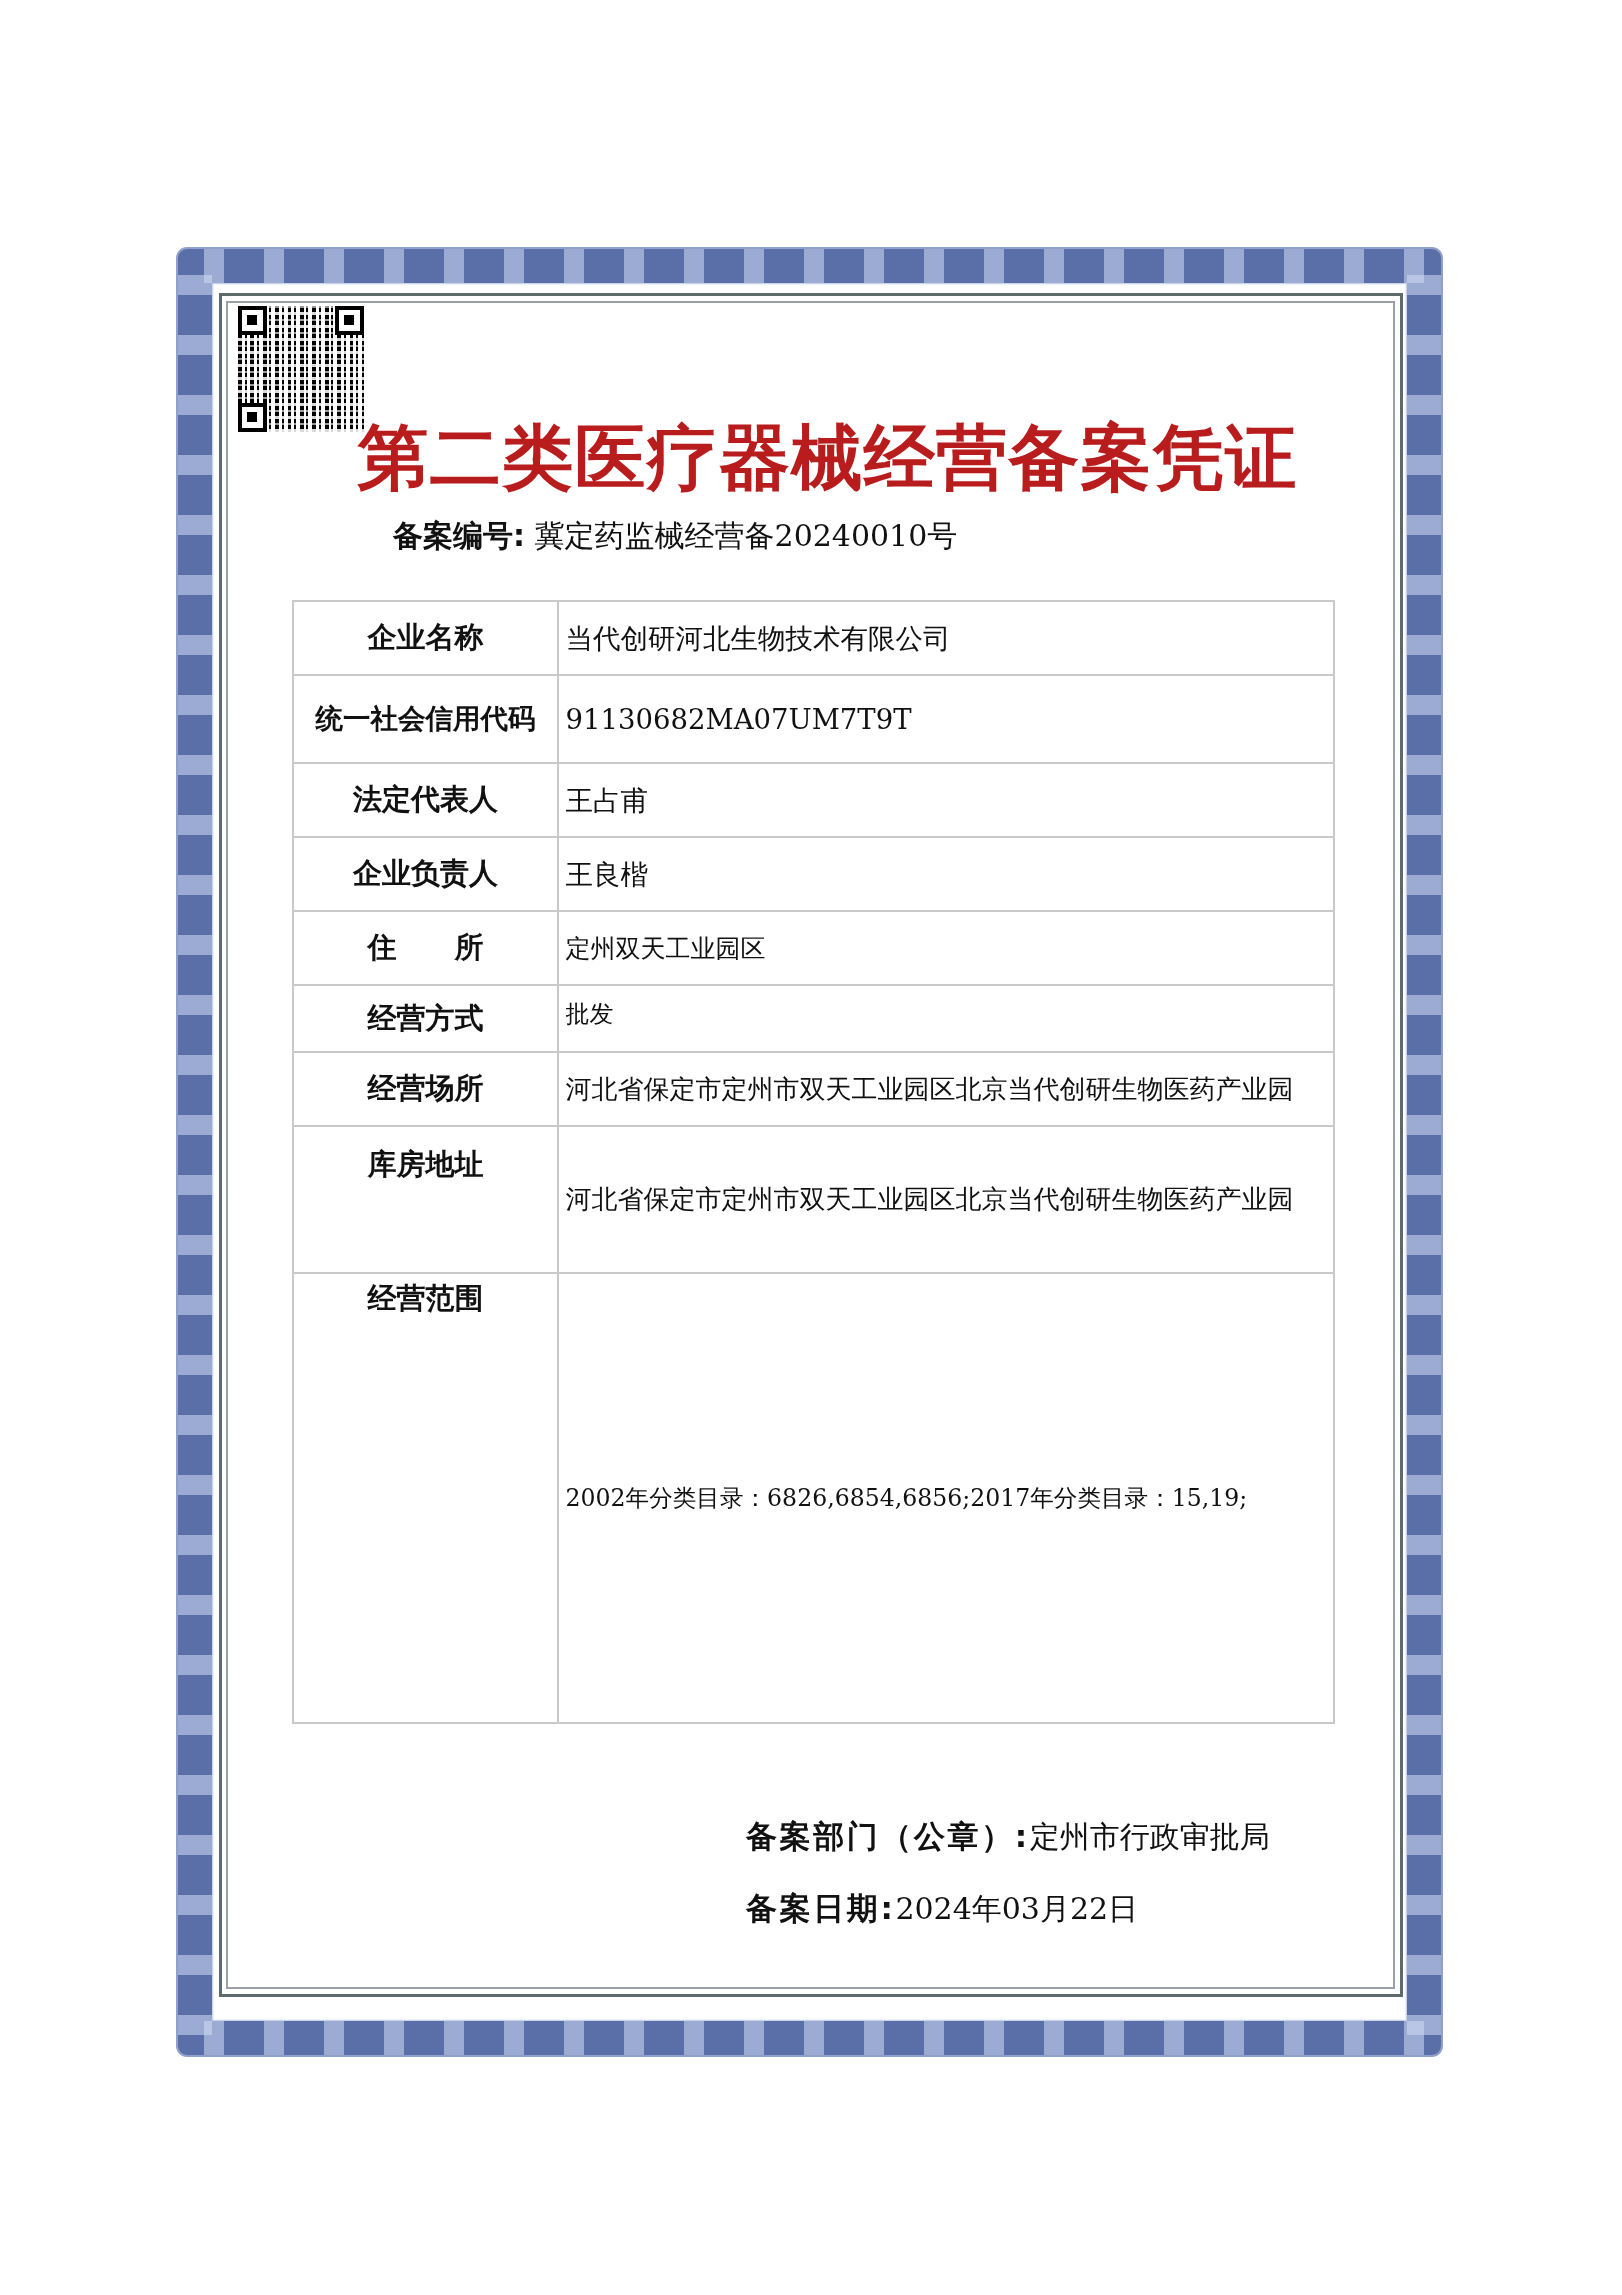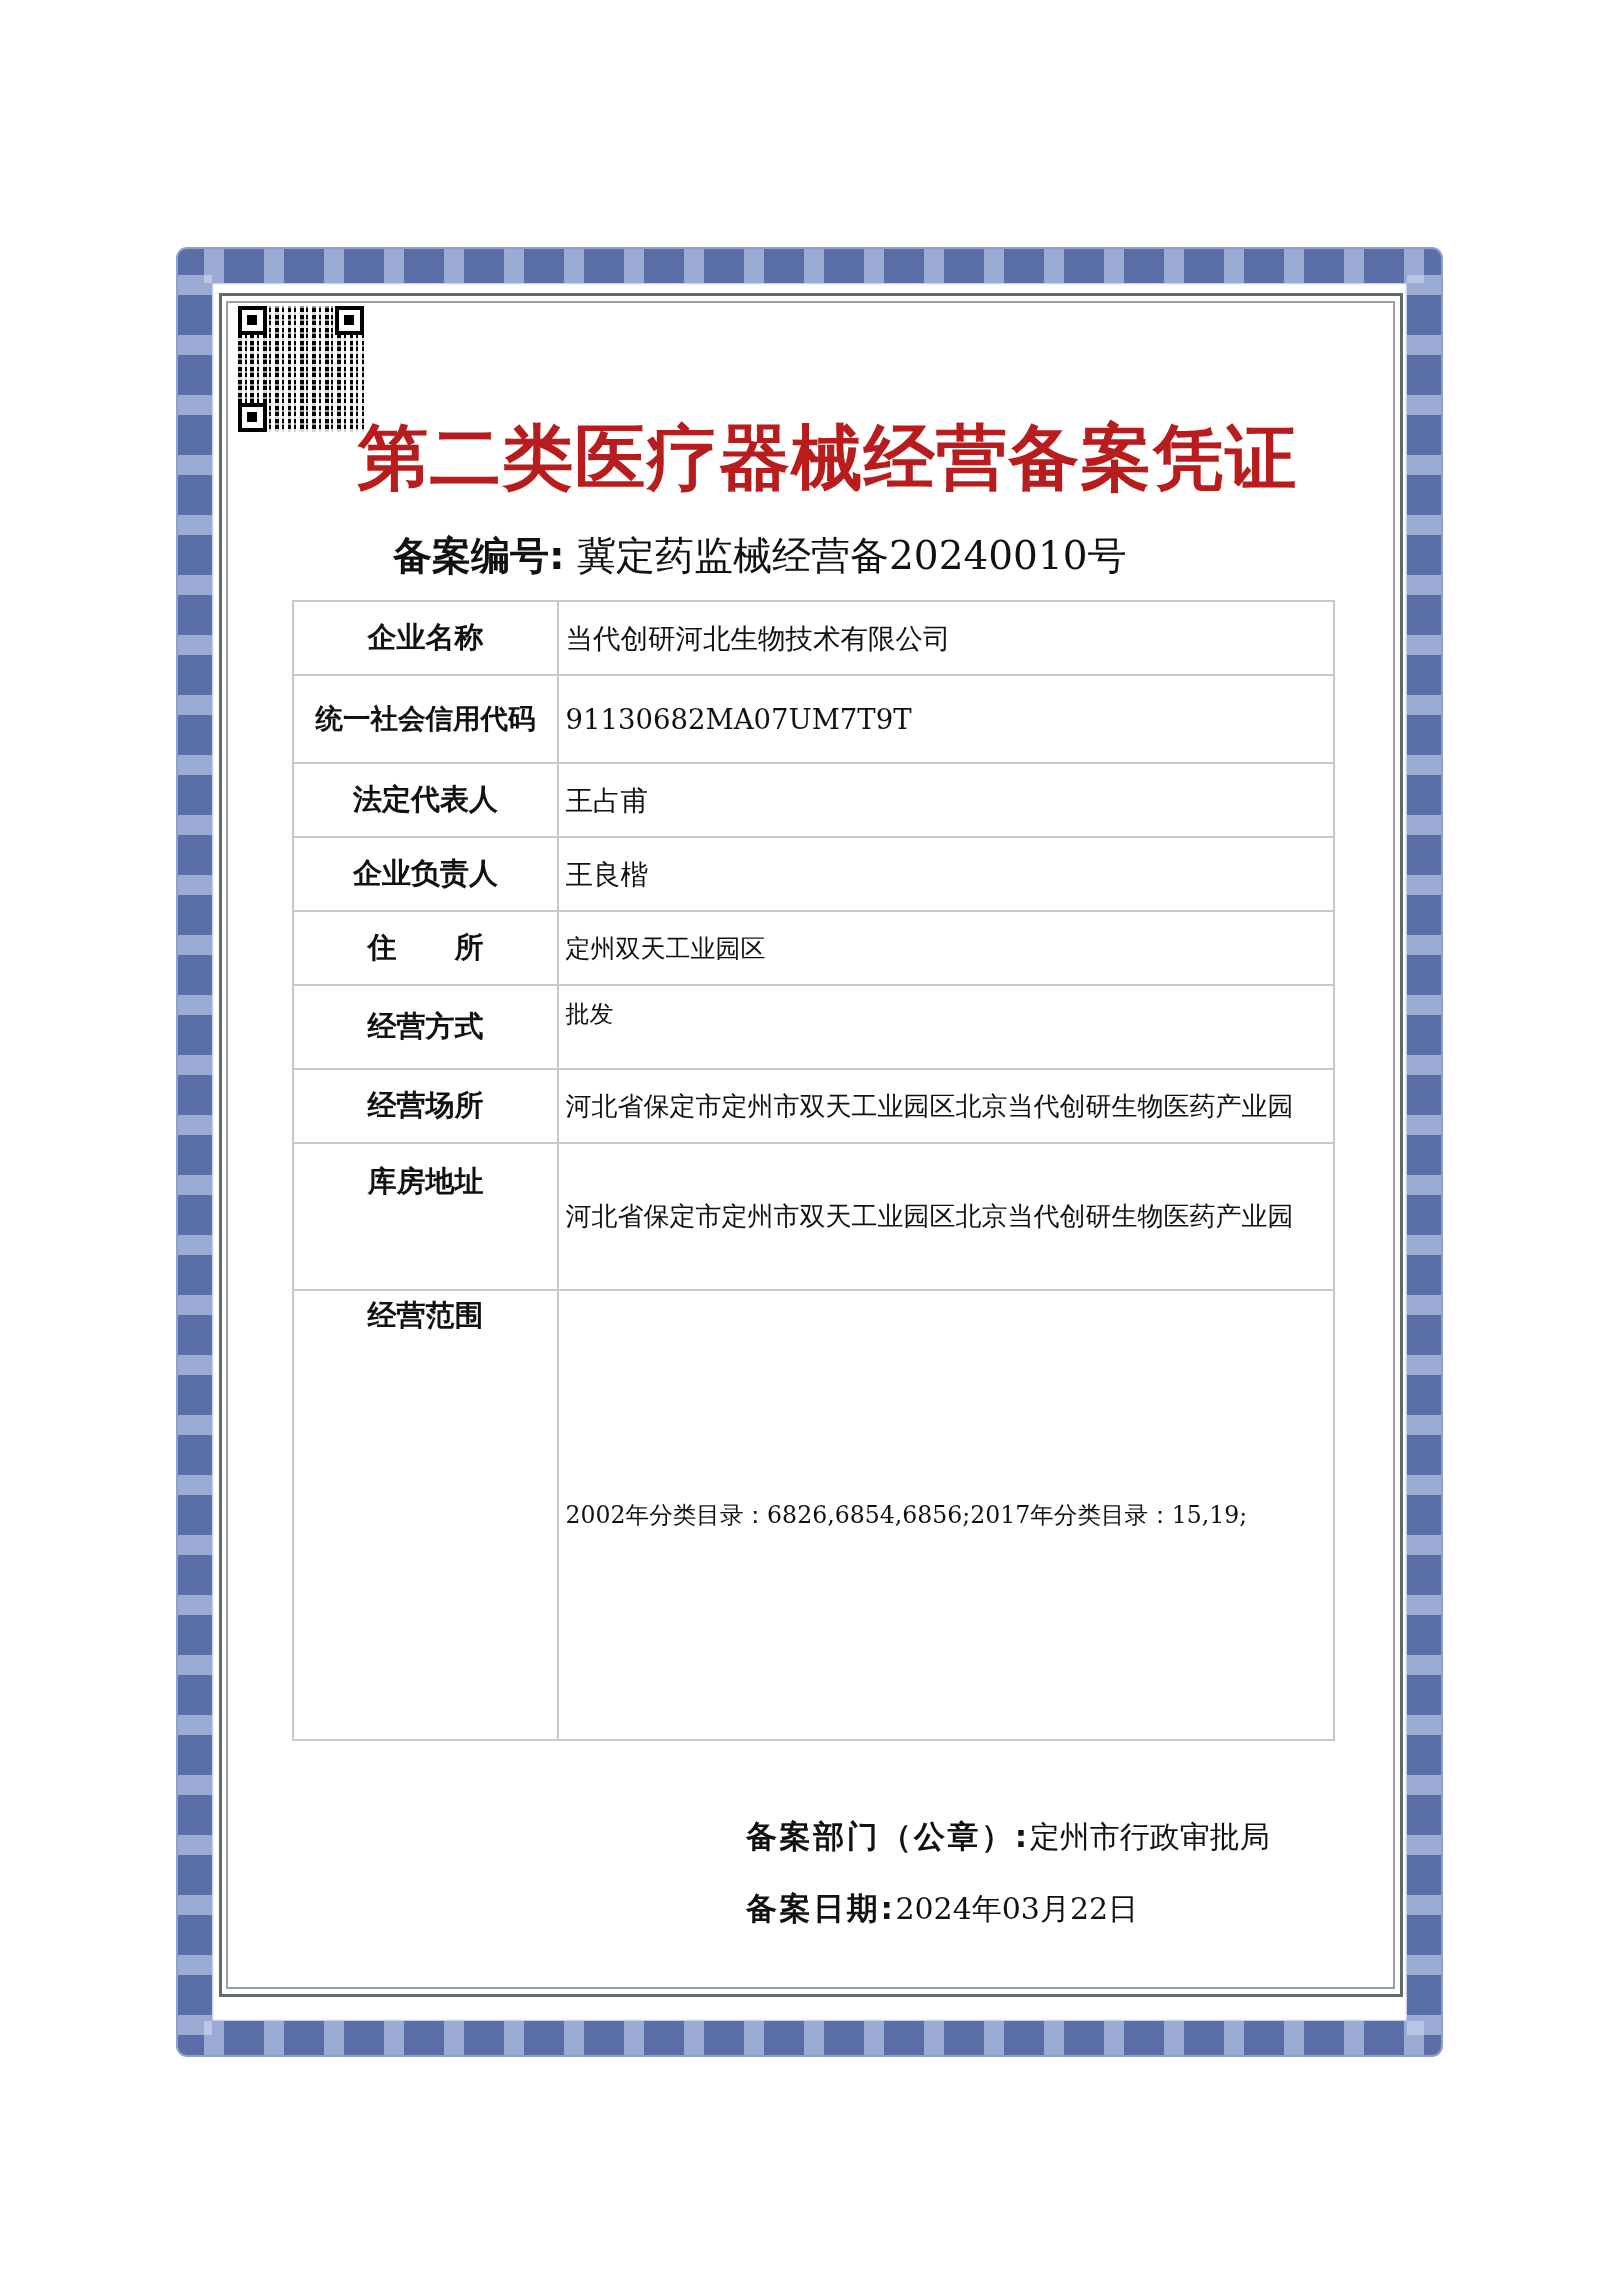--- a/index.html
+++ b/index.html
@@ -53,21 +53,21 @@
   }
   .qr .finder::after {
     content:""; position:absolute; left:4.6px; top:4.6px; width:10.5px; height:10.5px; background:#000;
   }
   .title {
     position:absolute; left:16px; width:1623px; top:411px; text-align:center;
     font-family:"DejaVu Serif", "Liberation Serif", serif; font-weight:bold;
     font-size:71px; letter-spacing:1.3px; color:#b91c1c;
   }
   .record-no {
-    position:absolute; left:393px; top:529px; font-size:39px; white-space:nowrap;
+    position:absolute; left:393px; top:516px; font-size:30px; white-space:nowrap;
   }
   .record-no .lbl { font-weight:bold; }
   .record-no .val { font-family:"DejaVu Serif", "Liberation Serif", serif; }
   table.info {
     position:absolute; left:292px; top:600px; width:1043px;
     border-collapse:collapse; table-layout:fixed;
   }
   table.info td { border:2.6px solid #c9c9c9; box-sizing:border-box; padding:0; }
   table.info td.lbl {
     width:265px; text-align:center; font-weight:bold; font-size:29px;
@@ -116,21 +116,21 @@
     <td class="val">王占甫</td>
   </tr>
   <tr style="height:74px;">
     <td class="lbl">企业负责人</td>
     <td class="val">王良楷</td>
   </tr>
   <tr style="height:74px;">
     <td class="lbl" style="white-space:pre;">住　　所</td>
     <td class="val" style="font-size:25px;">定州双天工业园区</td>
   </tr>
-  <tr style="height:84px;">
+  <tr style="height:67px;">
     <td class="lbl">经营方式</td>
     <td class="val" style="vertical-align:top;padding-top:14.4px;font-size:24px;">批发</td>
   </tr>
   <tr style="height:74px;">
     <td class="lbl">经营场所</td>
     <td class="val" style="font-size:26px;line-height:25px;">河北省保定市定州市双天工业园区北京当代创研生物医药产业园</td>
   </tr>
   <tr style="height:147px;">
     <td class="lbl" style="vertical-align:top;padding-top:18.3px;">库房地址</td>
     <td class="val" style="font-size:26px;line-height:25px;">河北省保定市定州市双天工业园区北京当代创研生物医药产业园</td>

